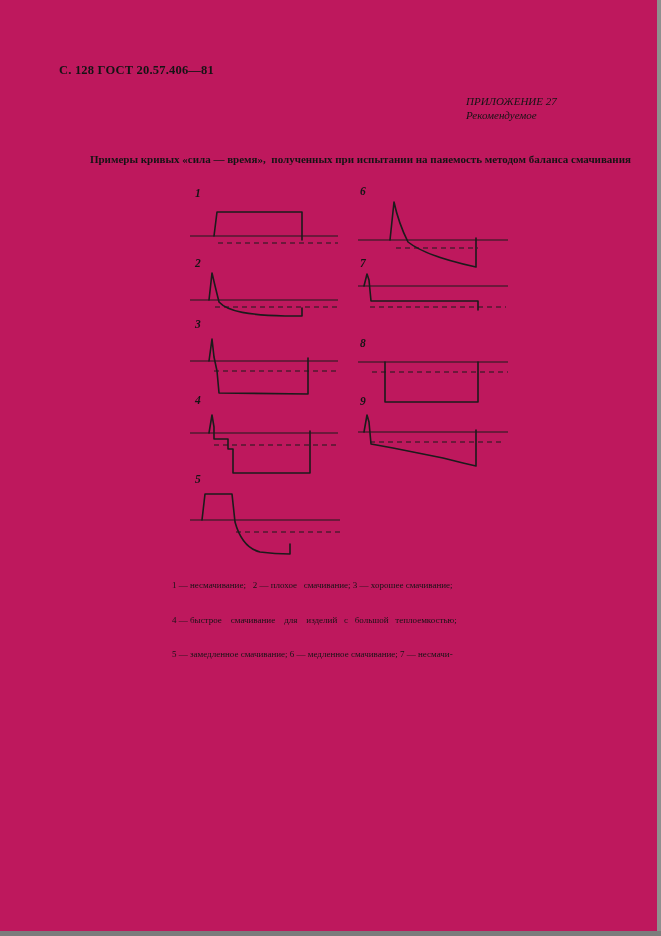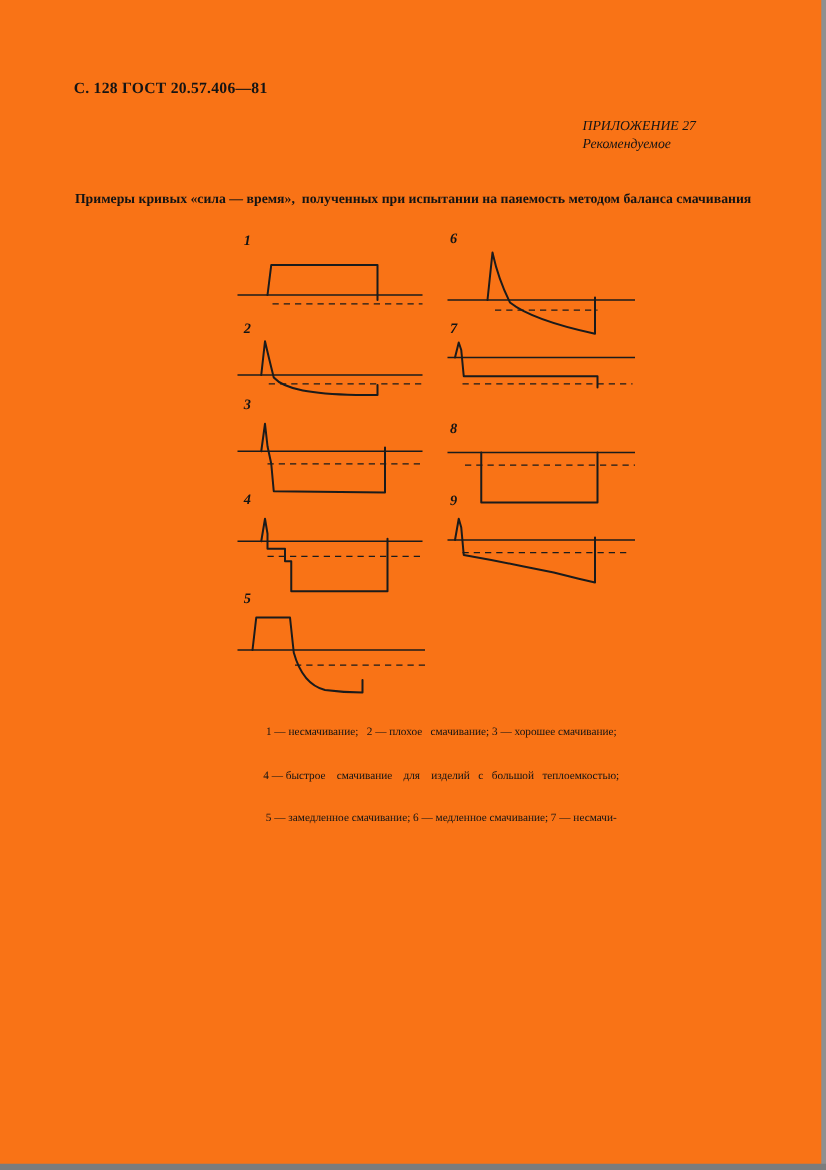--- a/index.html
+++ b/index.html
@@ -1,53 +1,53 @@
 <!DOCTYPE html>
 <html><head>
 <meta charset="utf-8">
 <style>
   * { margin:0; padding:0; box-sizing:border-box; }
   html,body { width:661px; height:936px; }
   body { background:#d8d8d8; font-family:"Liberation Serif", serif; }
   .page {
     position:relative; width:661px; height:936px;
-    background:#f97316; color:#141414; overflow:hidden;
+    background:#be185d; color:#141414; overflow:hidden;
   }
   .scan-edge-right { position:absolute; right:0; top:0; width:4px; height:100%; background:#8f8f8f; }
   .scan-edge-bottom { position:absolute; left:0; bottom:0; width:100%; height:5px; background:#7c7c7c; }
 
   .header-left {
     position:absolute; left:59px; top:63px;
     font-weight:bold; font-size:12.5px; letter-spacing:.2px;
   }
   .appendix {
     position:absolute; top:95px; left:466px; width:142px;
     font-style:italic; font-size:11px; line-height:13.5px;
   }
   .doc-title {
     position:absolute; top:153px; left:30px; width:601px;
-    text-align:center; font-weight:bold; font-size:11px; line-height:13px;
+    text-align:right; font-weight:bold; font-size:11px; line-height:13px;
     white-space:pre-wrap;
   }
 
   .figure { position:absolute; left:185px; top:185px; width:335px; height:375px; }
   .plot { position:absolute; }
   .plot .num {
     position:absolute; left:5px; top:-3px;
     font-style:italic; font-size:11.5px; font-weight:bold;
   }
   .plot svg { position:absolute; left:0; top:10px; overflow:visible; display:block; }
   .plot path { fill:none; stroke:#1b1b1b; }
   .plot .zero { stroke-width:1.1; }
   .plot .dash { stroke-width:1; stroke-dasharray:5 4; }
   .plot .curve { stroke-width:1.6; stroke-linejoin:round; stroke-linecap:round; }
 
   .legend {
     position:absolute; left:172px; top:557px; width:362px;
-    text-align:center; font-size:9px; line-height:11.5px;
+    font-size:9px; line-height:11.5px;
     white-space:pre-wrap;
   }
   .legend .legend-line { white-space:pre-wrap; }
   .fig-num {
     position:absolute; left:172px; top:613px; width:362px;
     text-align:center; font-size:10px;
   }
 </style>
 </head>
 <body>

